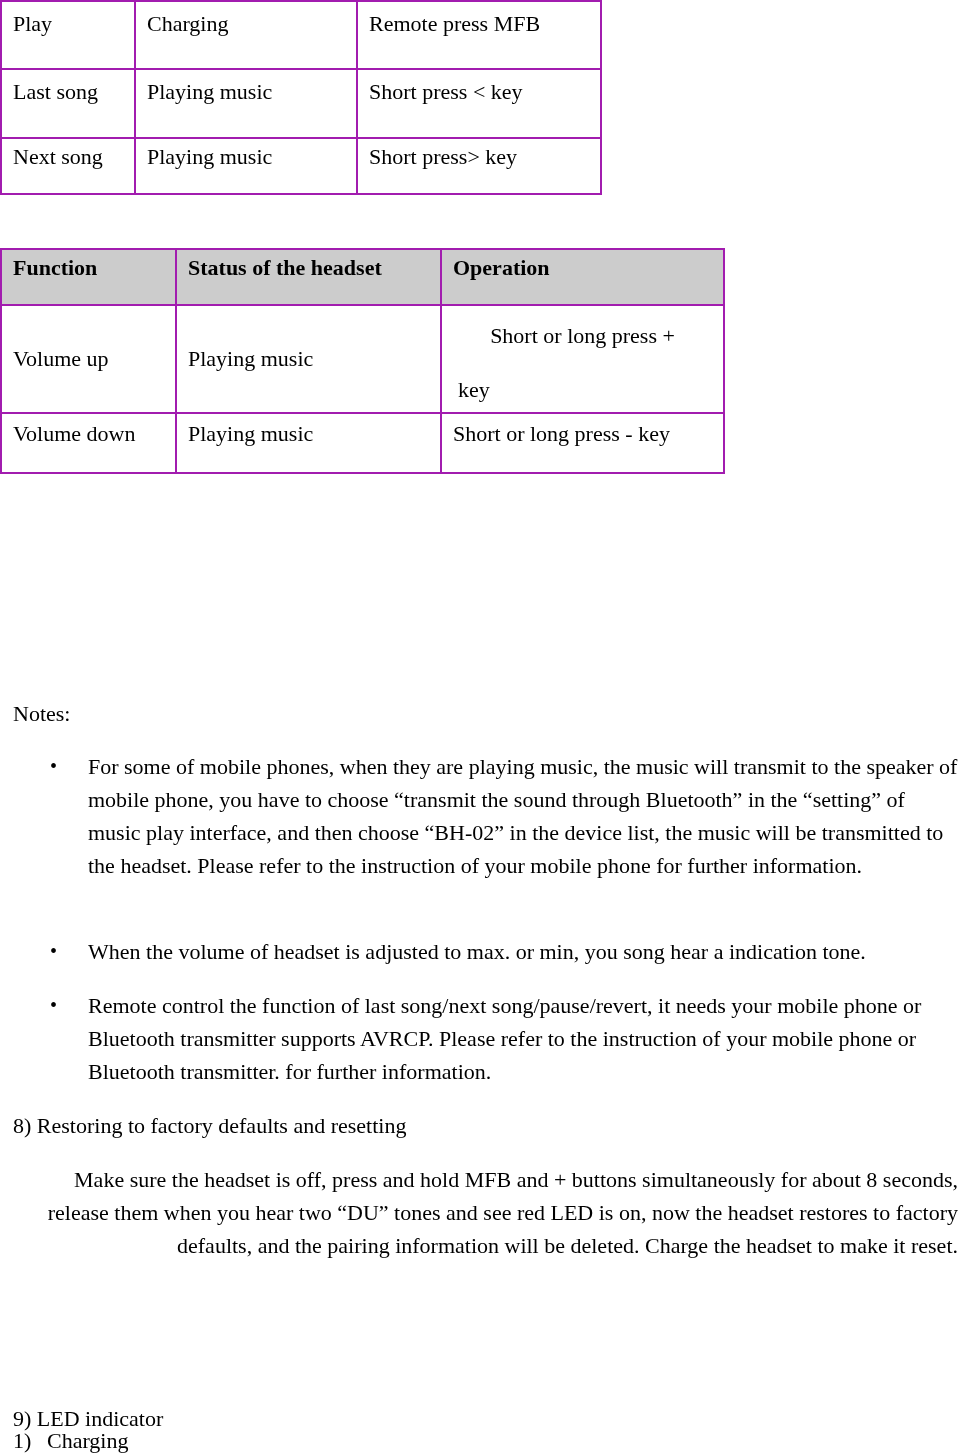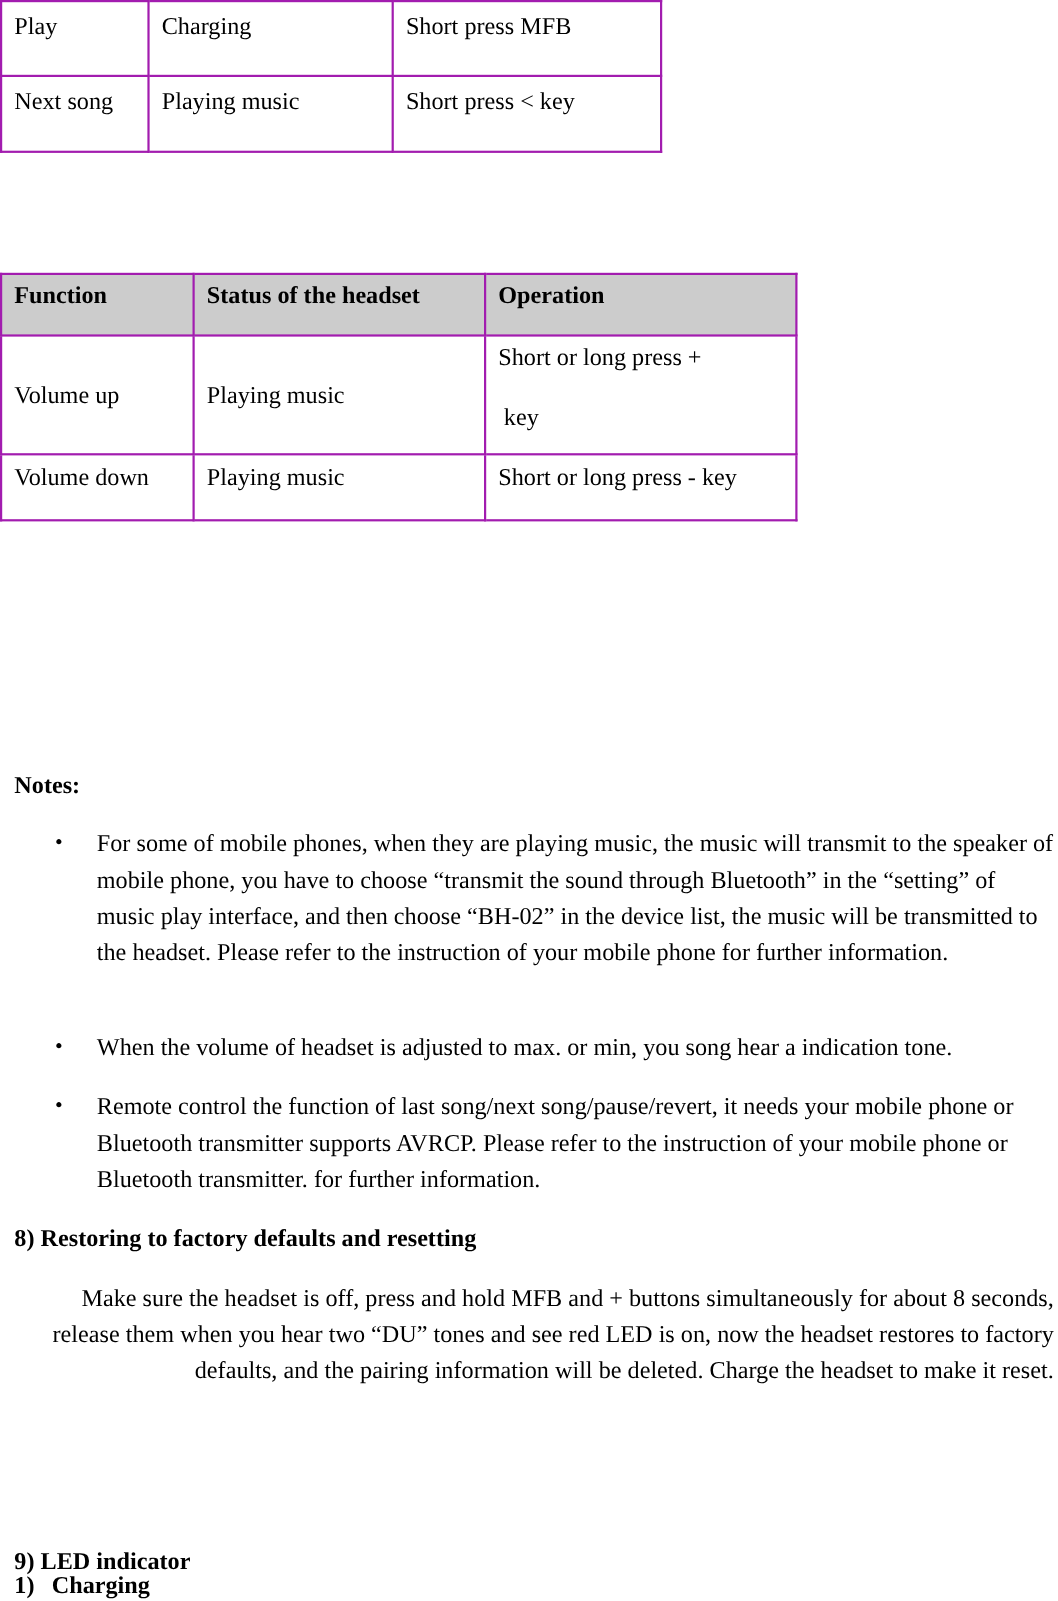--- a/index.html
+++ b/index.html
@@ -44,32 +44,32 @@
   #table2 .c2 { width: 265px; }
   #table2 .c3 { width: 283px; }
   #table2 th {
     background: #cccccc;
     font-weight: bold;
     height: 50px;
     padding-top: 4px;
   }
   #table2 tr.r0 td { height: 102px; vertical-align: middle; padding-top: 0; }
   #table2 tr.r0 td.op { vertical-align: top; padding-top: 4px; line-height: 54px; }
-  #table2 tr.r0 td.op .l1 { display:block; line-height: 28px; margin-top: 1px; }
+  #table2 tr.r0 td.op .l1 { display:block; line-height: 28px; margin-top: 12px; text-align: center; }
   #table2 tr.r0 td.op .l2 { display:block; line-height: 28px; margin-top: 26px; padding-left: 5px; }
   #table2 tr.r1 td { height: 52px; padding-top: 6px; }
 
   .text-block {
     position: absolute;
     left: 13px;
     width: 949px;
     font-size: 22px;
     line-height: 33px;
   }
-  .bold { font-weight: bold; }
+  .bold { font-weight: normal; }
   #notes-title { top: 697px; }
   .bullet {
     position: absolute;
     left: 0;
     width: 962px;
   }
   .bullet .dot {
     position: absolute;
     left: 50px;
     top: 0;
@@ -99,26 +99,31 @@
 <table id="table1">
   <colgroup>
       <col class="c1">
       <col class="c2">
       <col class="c3">
     </colgroup>
   <tbody>
       <tr class="r0">
     <td>Play</td>
     <td>Charging</td>
-    <td>Short press MFB</td>
+    <td>Remote press MFB</td>
   </tr>
   <tr class="r1">
+    <td>Last song</td>
+    <td>Playing music</td>
+    <td>Short press &lt; key</td>
+  </tr>
+  <tr class="r2">
     <td>Next song</td>
     <td>Playing music</td>
-    <td>Short press &lt; key</td>
+    <td>Short press&gt; key</td>
   </tr>
 </tbody>
   </table>
 
 <table id="table2">
   <colgroup>
       <col class="c1">
       <col class="c2">
       <col class="c3">
     </colgroup>

